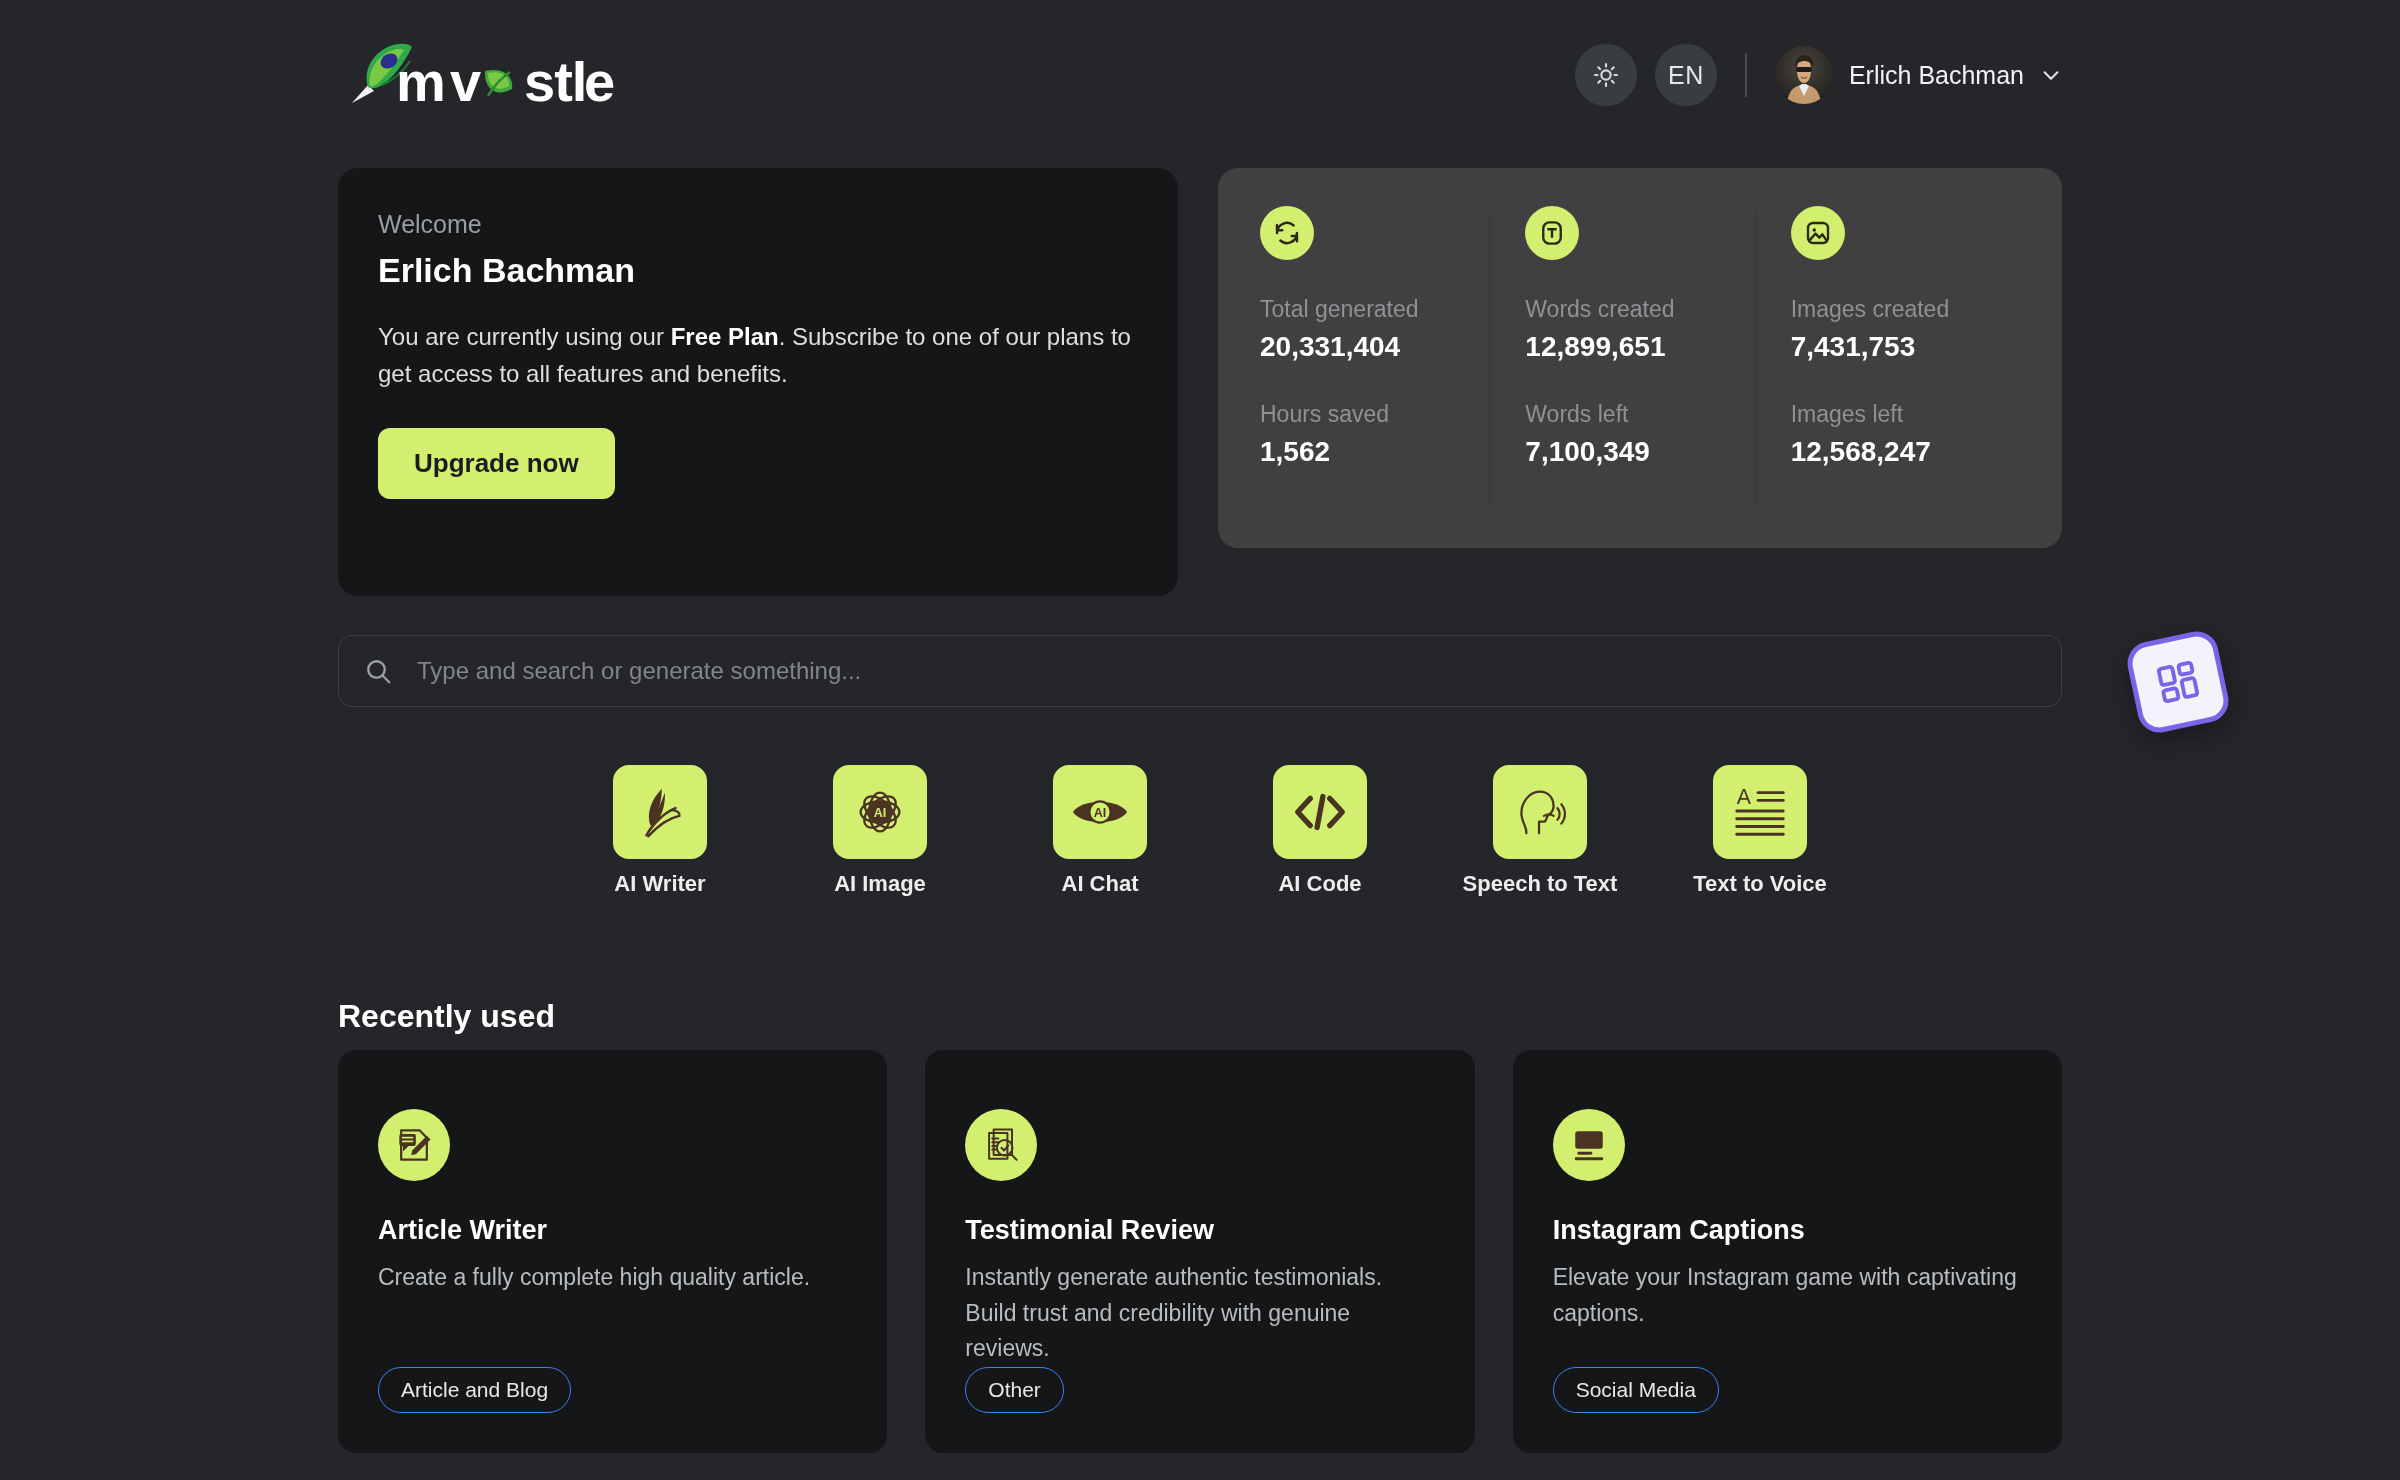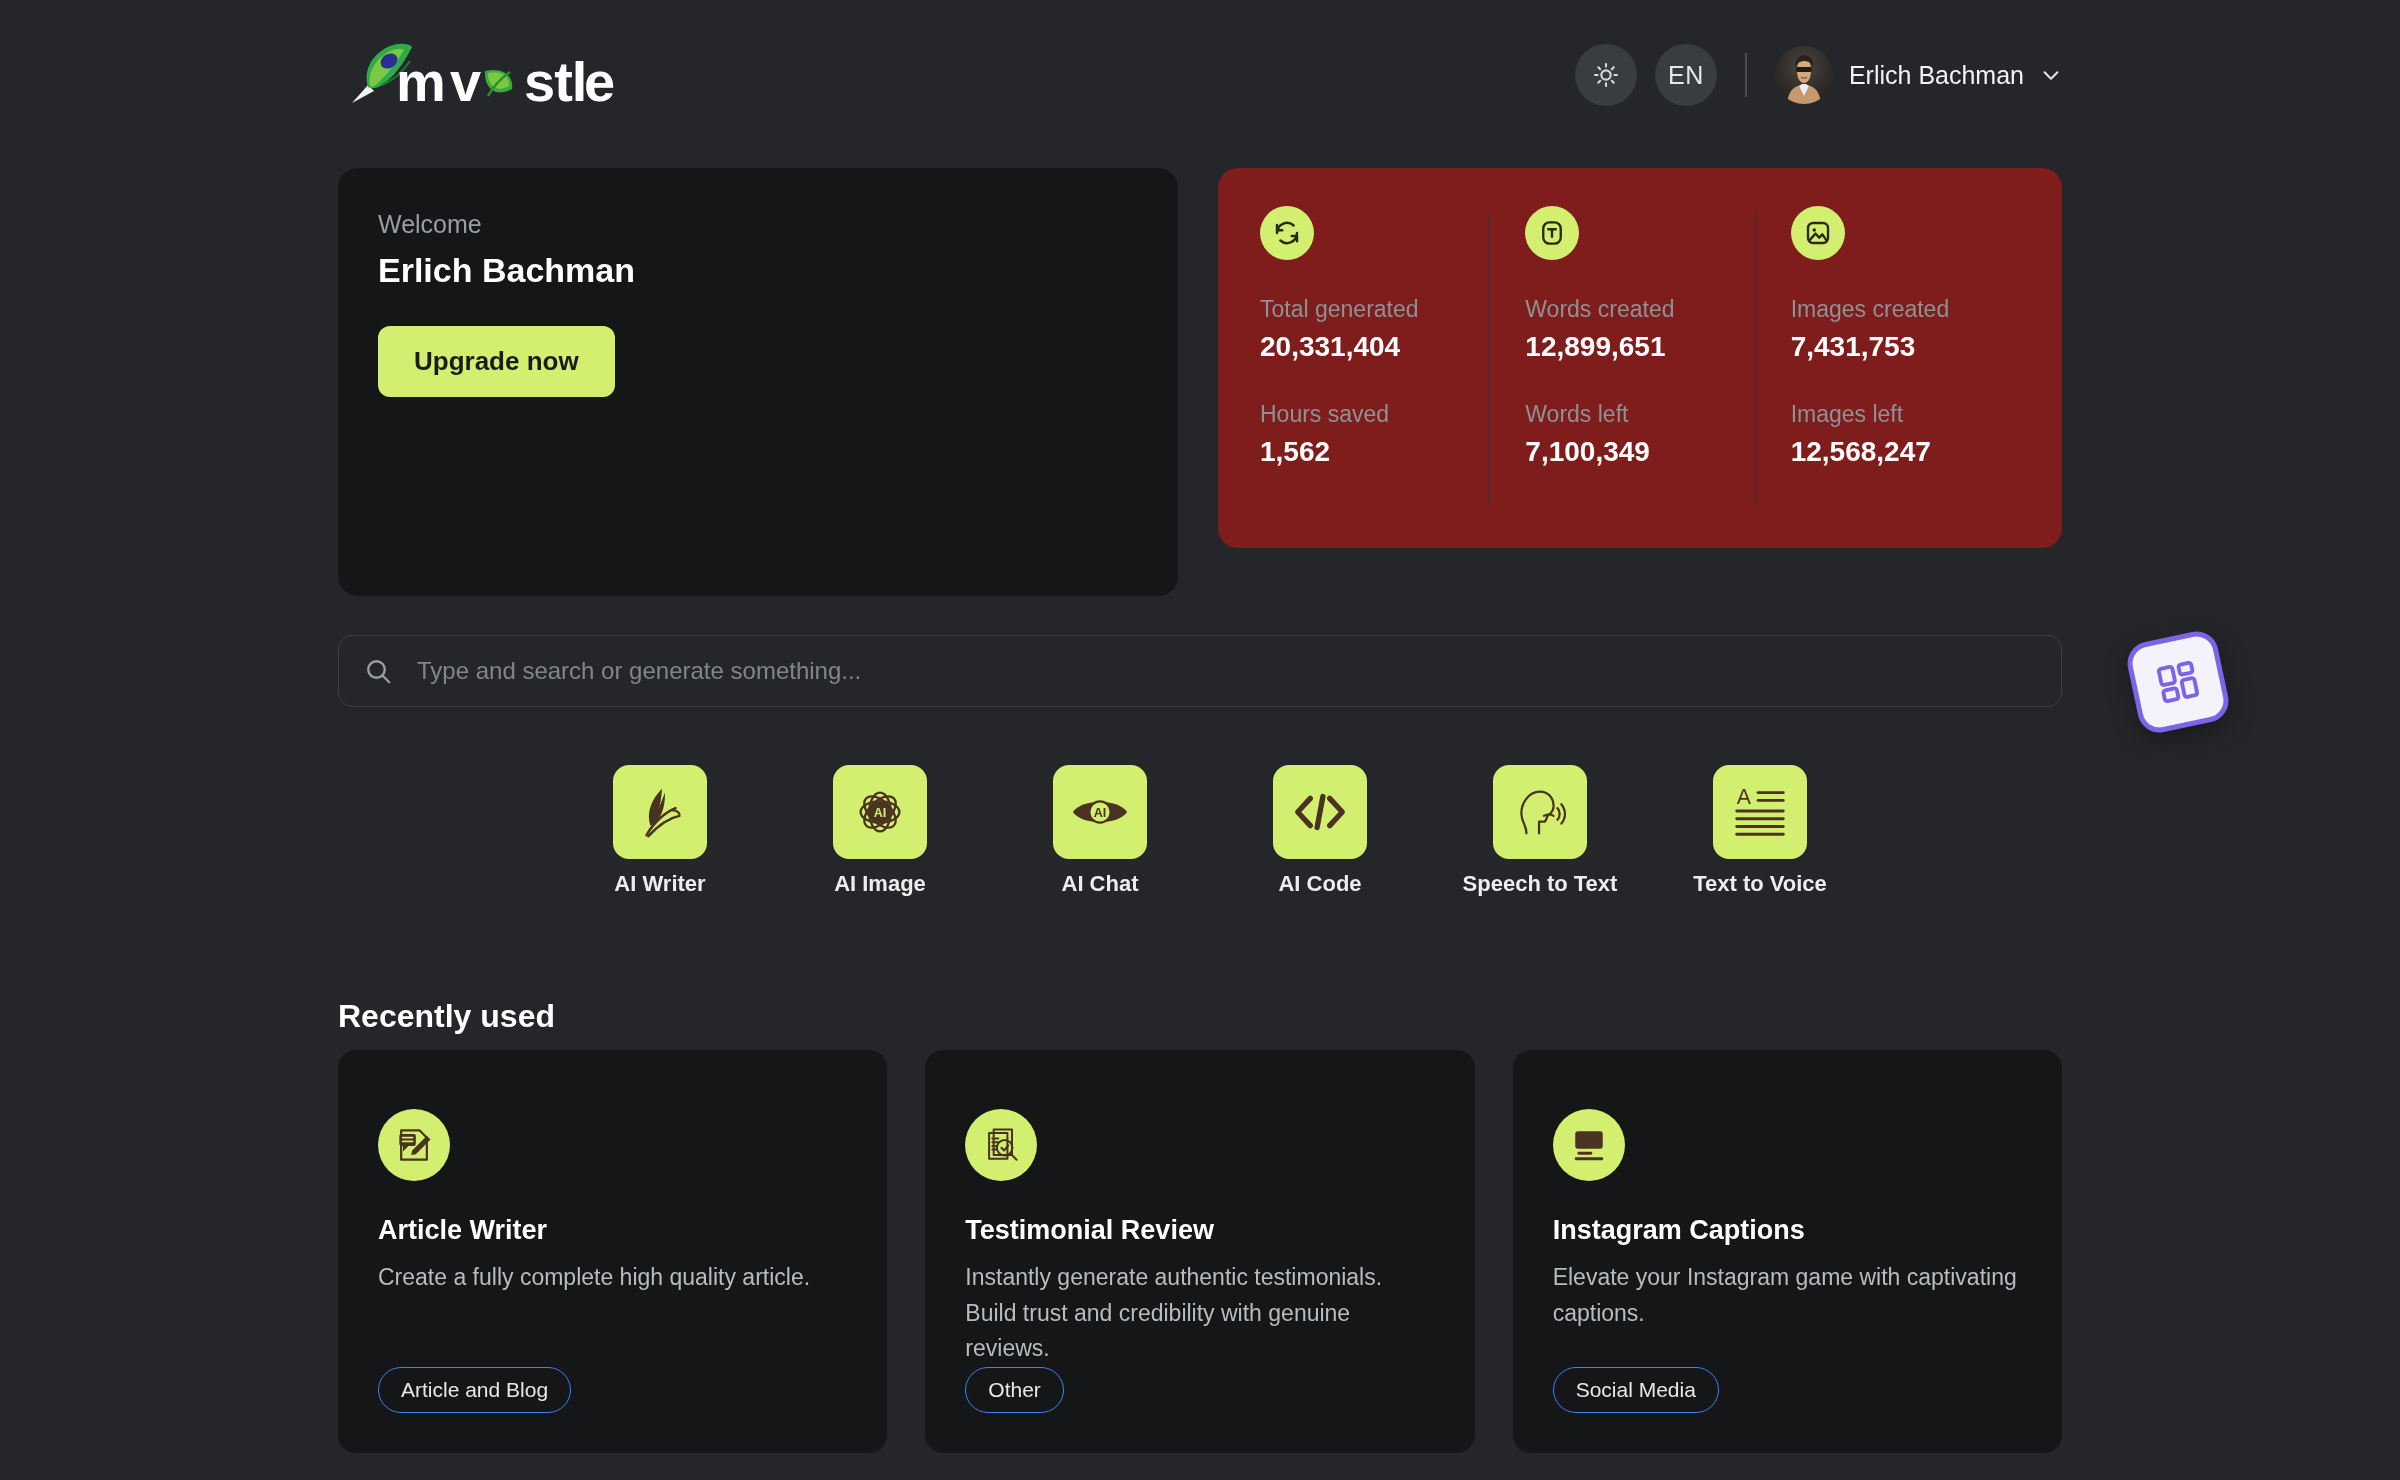--- a/index.html
+++ b/index.html
@@ -52,21 +52,21 @@
   .welcome-desc b { color: #ffffff; font-weight: bold; }
   .upgrade-btn {
     margin-top: 36px; display: inline-flex; align-items: center; justify-content: center;
     background: #d2ef70; color: #1b1c1d; font-size: 26px; font-weight: bold;
     border: none; border-radius: 12px; padding: 20px 36px; cursor: pointer;
     font-family: "Liberation Sans", sans-serif;
   }
 
   .stats-card {
     position: absolute; left: 1218px; top: 168px; width: 844px; height: 380px;
-    background: #7f1d1d; border-radius: 20px; padding: 38px 42px;
+    background: #404040; border-radius: 20px; padding: 38px 42px;
     display: flex;
   }
   .stat-col { flex: 1; position: relative; padding-right: 26px; }
   .stat-col + .stat-col { padding-left: 36px; }
   .stat-col + .stat-col::before {
     content: ""; position: absolute; left: 0; top: 6px; bottom: 6px;
     width: 1px; background: #33363a;
   }
   .stat-icon {
     width: 54px; height: 54px; border-radius: 50%; background: #d2ef70;
@@ -200,20 +200,23 @@
         <svg class="chev" viewBox="0 0 24 24">
           <path d="M5 9l7 7 7-7" fill="none" stroke="#e3e4e6" stroke-width="2.2" stroke-linecap="round" stroke-linejoin="round"></path>
         </svg>
       </div>
     </div>
   </div>
 
   <div class="welcome-card">
     <div class="welcome-label">Welcome</div>
     <div class="welcome-name">Erlich Bachman</div>
+    <div class="welcome-desc">
+      <span>You are currently using our </span><b>Free Plan</b><span>. Subscribe to one of our plans to get access to all features and benefits.</span>
+    </div>
     <button class="upgrade-btn">Upgrade now</button>
   </div>
 
   <div class="stats-card">
 
     <div class="stat-col">
       <div class="stat-icon">
         <svg width="30" height="30" viewBox="0 0 24 24">
           <path d="M20 12a8 8 0 0 1-13.3 6M4 12a8 8 0 0 1 13.3-6" fill="none" stroke="#2a2a14" stroke-width="2" stroke-linecap="round"></path>
           <path d="M4 5.5v4.2h4.2M20 18.5v-4.2h-4.2" fill="none" stroke="#2a2a14" stroke-width="2" stroke-linecap="round" stroke-linejoin="round"></path>

